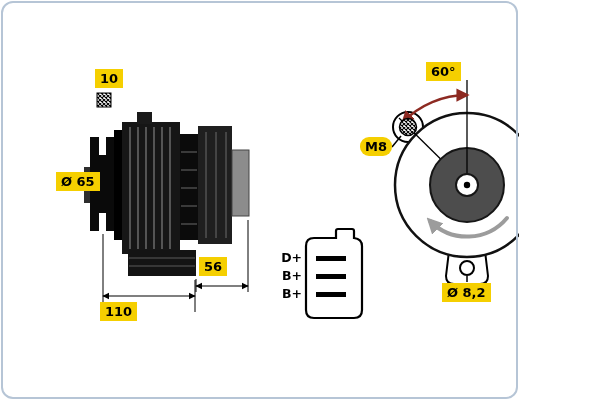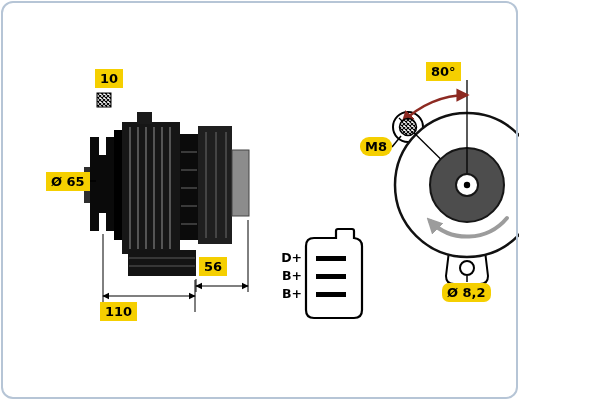--- a/index.html
+++ b/index.html
@@ -132,25 +132,25 @@
       <circle cx="408" cy="127" r="8.5" fill="url(#crosshatch)" stroke="#000" stroke-width="1.5"></circle>
 
       <circle cx="467" cy="268" r="7" fill="#fff" stroke="#000" stroke-width="2"></circle>
 
       <line x1="392" y1="147" x2="401" y2="136" stroke="#000" stroke-width="1.5"></line>
       <line x1="467" y1="282" x2="467" y2="276" stroke="#000" stroke-width="1.5"></line>
     </g>
   </svg>
 
   <div class="ylabel" style="left:95px;top:69px;">10</div>
-  <div class="ylabel" style="left:46px;top:172px;text-align:right;">Ø 65</div>
+  <div class="ylabel" style="left:56px;top:172px;text-align:right;">Ø 65</div>
   <div class="ylabel" style="left:199px;top:257px;">56</div>
   <div class="ylabel" style="left:100px;top:302px;text-align:right;">110</div>
-  <div class="ylabel" style="left:426px;top:62px;">80°</div>
+  <div class="ylabel" style="left:426px;top:62px;">60°</div>
   <div class="ylabel" style="left:360px;top:137px;border-radius:9px;">M8</div>
-  <div class="ylabel" style="left:442px;top:283px;border-radius:7px;">Ø 8,2</div>
+  <div class="ylabel" style="left:442px;top:283px;">Ø 8,2</div>
 
   <div class="pinlabel" style="left:280px;top:251px;">D+</div>
   <div class="pinlabel" style="left:280px;top:269px;">B+</div>
   <div class="pinlabel" style="left:280px;top:287px;">B+</div>
 
   <div class="frame"></div>
 </div>
 
 </body></html>

